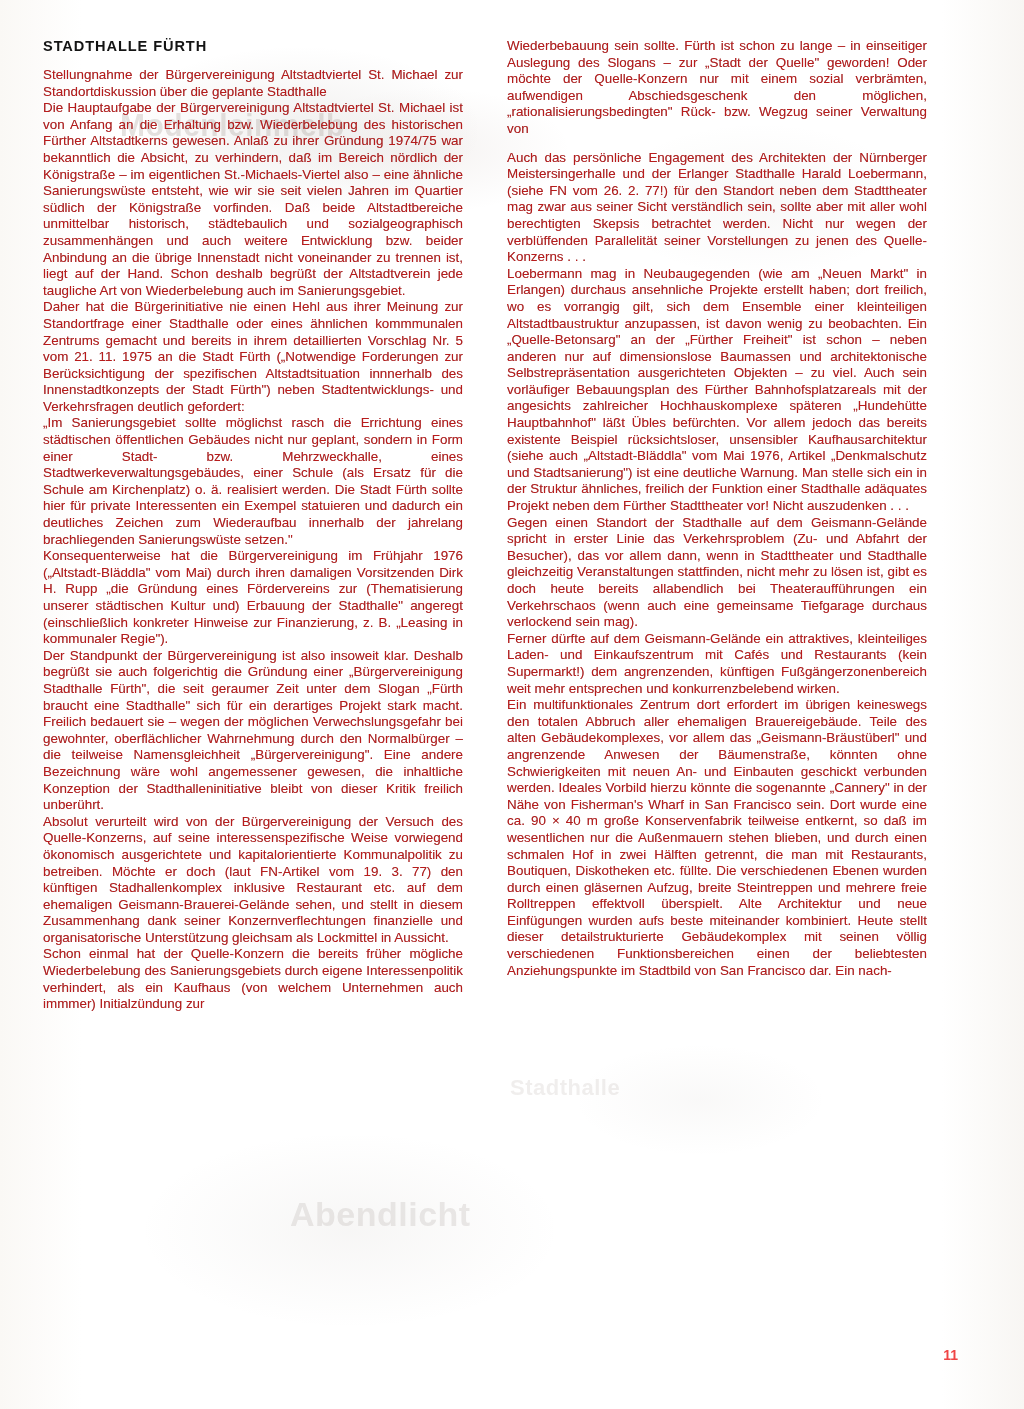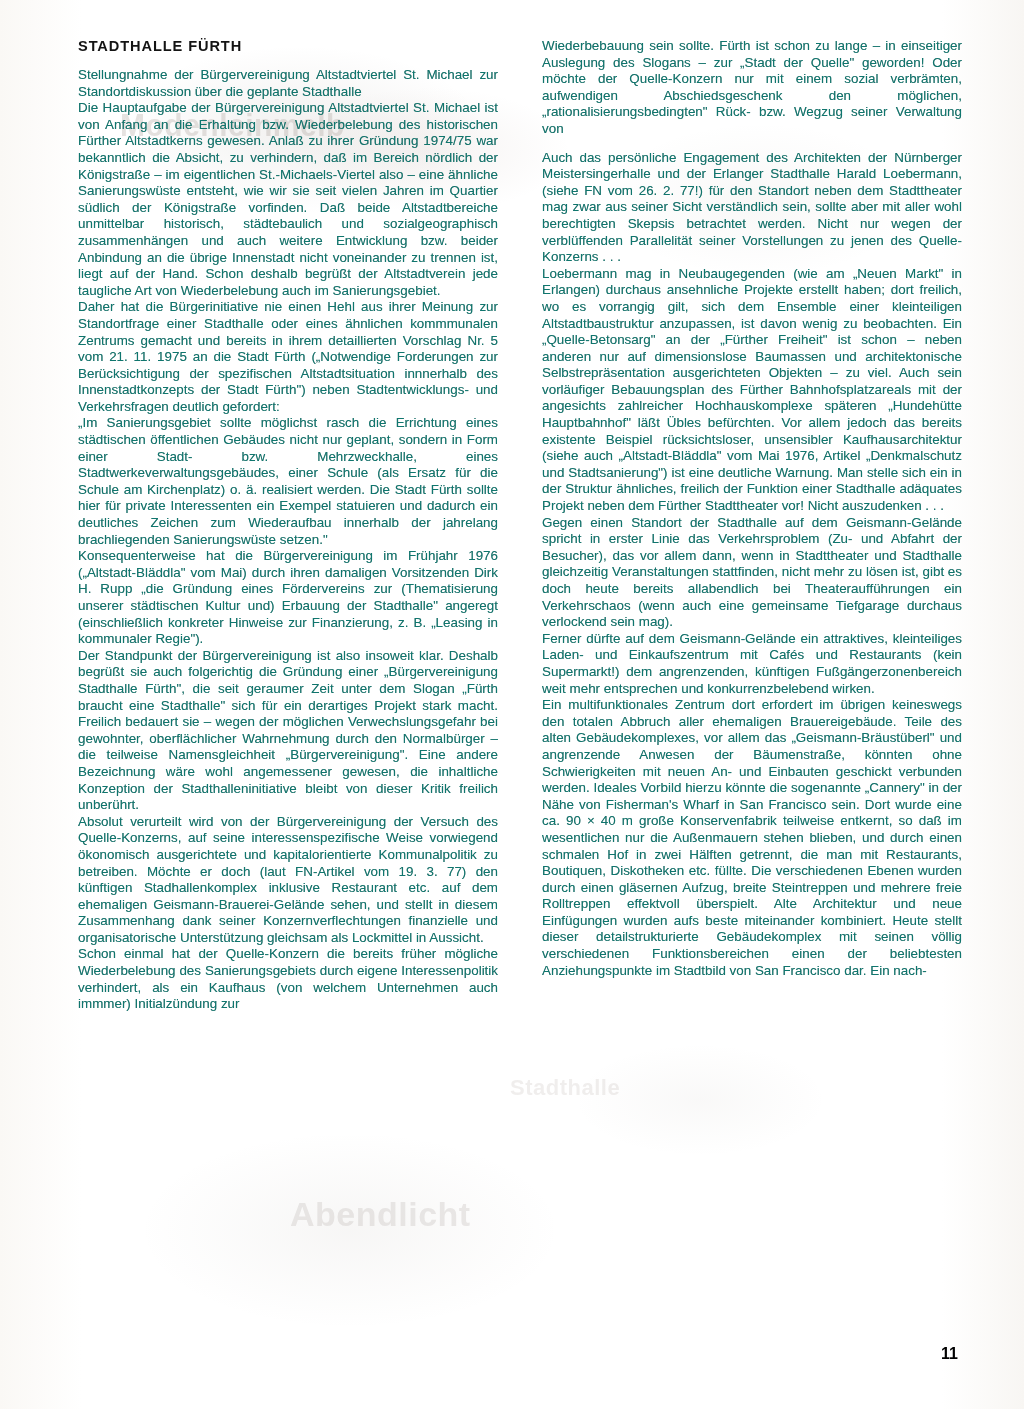--- a/index.html
+++ b/index.html
@@ -42,21 +42,21 @@
   }
   .ghost-1 { left: 120px; top: 108px; font-size: 30px; transform: scaleY(1.05); }
   .ghost-2 { left: 290px; top: 1195px; font-size: 34px; color: rgba(130,115,105,0.15); }
   .ghost-3 { left: 510px; top: 1075px; font-size: 22px; color: rgba(130,115,105,0.12); }
 
   .columns {
     position: absolute;
     left: 0; top: 0;
     width: 1024px;
     height: 1409px;
-    padding: 38px 62px 0 78px;
+    padding: 38px 62px 0 43px;
     box-sizing: border-box;
     display: flex;
     gap: 44px;
   }
   .col {
     width: 420px;
     position: relative;
   }
   .title {
     font-size: 14.6px;
@@ -64,33 +64,33 @@
     letter-spacing: 0.9px;
     margin: 0 0 13px 0;
     color: #141414;
   }
   p {
     margin: 0;
     font-size: 13.4px;
     line-height: 16.6px;
     text-align: justify;
     text-justify: inter-word;
-    color: #0f766e;
+    color: #b91c1c;
     hyphens: manual;
   }
   p.lead { }
   p.gap { margin-top: 12px; }
   .col-right p { font-size: 13.4px; line-height: 16.6px; }
   .pagenum {
     position: absolute;
     right: 66px;
     bottom: 46px;
-    font-size: 16px;
+    font-size: 14px;
     font-weight: bold;
-    color: #000000;
+    color: #ef4444;
     text-align: right;
   }
   
   .col p { text-shadow: 0 0 0.35px rgba(0,0,0,0.35); }
 </style>
 </head>
 <body>
 
 <div class="page">
   <div class="paper-noise"></div>

